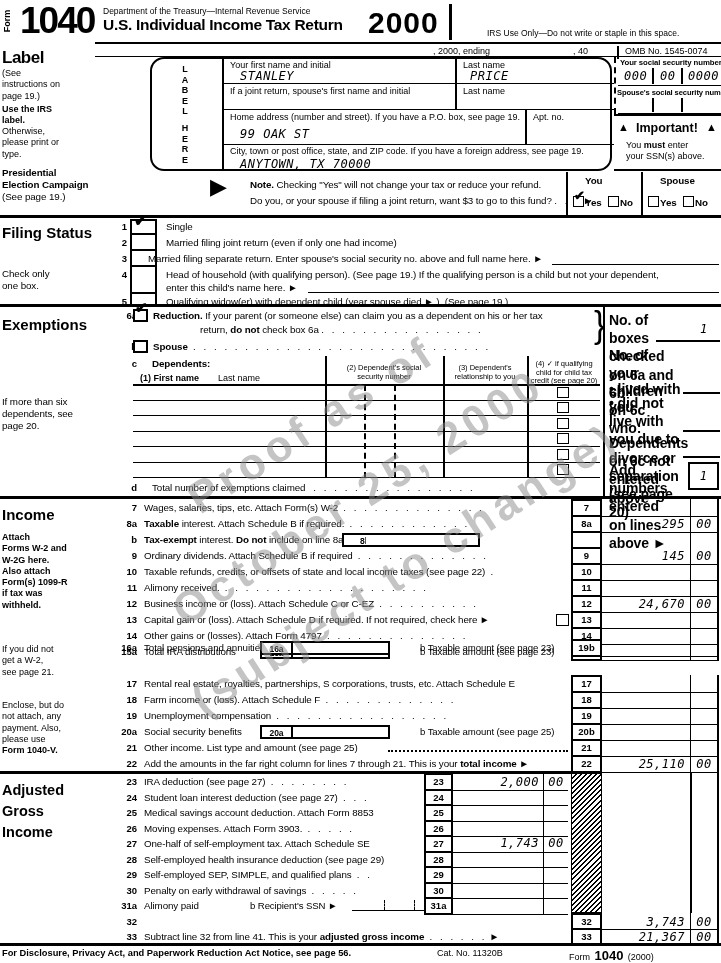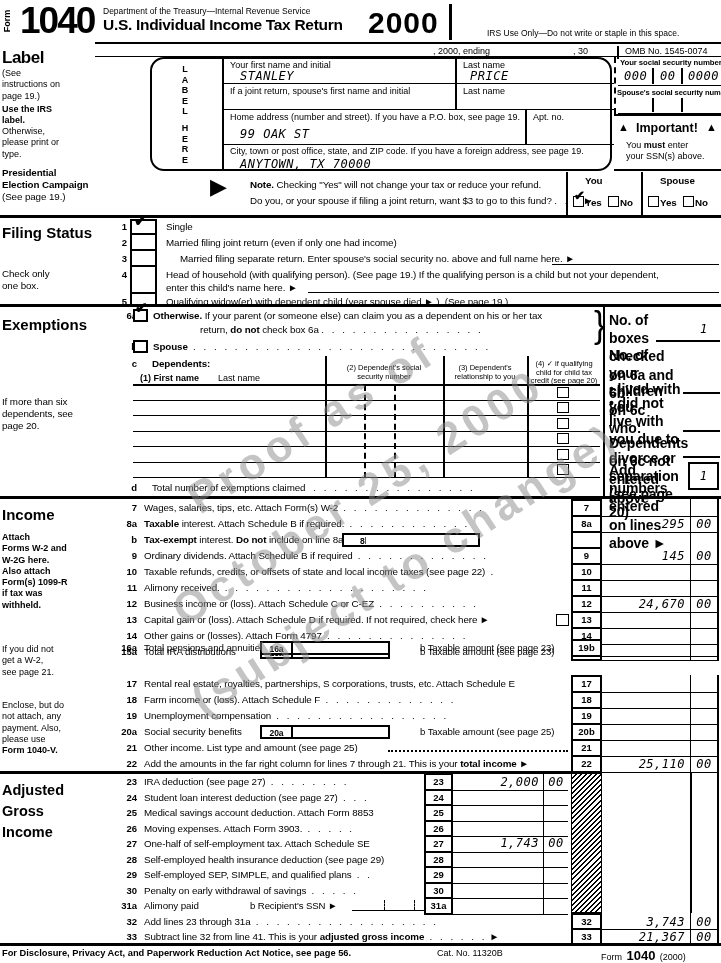--- a/index.html
+++ b/index.html
@@ -51,21 +51,21 @@
   <div class="abs" style="left:-4px;top:16px;font-size:9px;font-weight:bold;transform:rotate(-90deg);">Form</div>
   <div class="abs b" style="left:20px;top:0px;font-size:37px;letter-spacing:-2px;">1040</div>
   <div class="abs t9" style="left:103px;top:6px;font-size:8.5px;">Department of the Treasury—Internal Revenue Service</div>
   <div class="abs b nw" style="left:103px;top:16px;font-size:15.5px;letter-spacing:-0.3px;">U.S. Individual Income Tax Return</div>
   <div class="abs b" style="left:368px;top:6px;font-size:30px;letter-spacing:1px;">2000</div>
   <div class="vr" style="left:449px;top:4px;width:3px;height:36px;"></div>
   <div class="abs t8 nw" style="left:487px;top:28px;font-size:8.5px;">IRS Use Only—Do not write or staple in this space.</div>
 
   <div class="abs" style="left:95px;top:42px;width:626px;height:15px;border-top:2.5px solid #000;border-bottom:1.5px solid #000;box-sizing:border-box;">
     <span class="abs t9 nw" style="left:338px;top:2px;">, 2000, ending</span>
-    <span class="abs t9 nw" style="left:478px;top:2px;">, 30</span>
+    <span class="abs t9 nw" style="left:478px;top:2px;">, 40</span>
     <span class="abs t9 nw b" style="left:522px;top:2px;width:102px;border-left:2px solid #000;padding-left:6px;height:13px;font-weight:normal;">OMB No. 1545-0074</span>
   </div>
 
   <div class="abs b" style="left:2px;top:48px;font-size:17px;letter-spacing:-0.5px;">Label</div>
   <div class="abs t9" style="left:2px;top:68px;width:62px;">(See instructions on page 19.)</div>
   <div class="abs t9 b" style="left:2px;top:104px;width:70px;">Use the IRS label.</div>
   <div class="abs t9" style="left:2px;top:126px;width:66px;">Otherwise, please print or type.</div>
 
   <div class="abs" style="left:150px;top:57px;width:462px;height:114px;border:2.5px solid #000;border-radius:14px;box-sizing:border-box;">
     <div class="abs vstack" style="left:26px;top:5px;width:14px;">L
@@ -173,21 +173,21 @@
         <span class="ltext nw" style="left: 166px;">Single</span>
       </div>
       <div class="abs" style="left: 0px; top: 235px; width: 721px; height: 16px;">
         <span style="position: absolute; left: 103px; width: 24px; text-align: right; font-weight: bold; font-size: 9.5px; top: 2px;">2</span>
         <span class="cbx" style="left: 130px; top: -2px; width: 27px; height: 18px;"></span>
         <span class="ltext nw" style="left: 166px;">Married filing joint return (even if only one had income)</span>
       </div>
       <div class="abs" style="left: 0px; top: 251px; width: 721px; height: 16px;">
         <span style="position: absolute; left: 103px; width: 24px; text-align: right; font-weight: bold; font-size: 9.5px; top: 2px;">3</span>
         <span class="cbx" style="left: 130px; top: -2px; width: 27px; height: 18px;"></span>
-        <span class="ltext nw" style="left: 180px;">Married filing separate return. Enter spouse's social security no. above and full name here. ►</span>
+        <span class="ltext nw" style="left: 148px;">Married filing separate return. Enter spouse's social security no. above and full name here. ►</span>
         <span style="position: absolute; left: 552px; width: 167px; bottom: 2px; border-bottom: 1.5px solid rgb(0, 0, 0);"></span>
       </div>
       <div class="abs" style="left: 0px; top: 267px; width: 721px; height: 27px;">
         <span style="position: absolute; left: 103px; width: 24px; text-align: right; font-weight: bold; font-size: 9.5px; top: 2px;">4</span>
         <span class="cbx" style="left: 130px; top: -2px; width: 27px; height: 29px;"></span>
         <span class="ltext nw" style="left: 166px;">Head of household (with qualifying person). (See page 19.) If the qualifying person is a child but not your dependent,</span>
         <span class="ltext nw" style="left: 166px; top: 15px; text-align: right;">enter this child's name here. ►</span>
         <span style="position: absolute; left: 308px; width: 411px; bottom: 1px; border-bottom: 1.5px solid rgb(0, 0, 0);"></span>
       </div>
       <div class="abs" style="left: 0px; top: 294px; width: 721px; height: 13px;">
@@ -199,21 +199,21 @@
 
   <div class="hr" style="left:0;top:304px;width:721px;height:3px;"></div>
 
   <div class="abs b nw" style="left:2px;top:316px;font-size:15px;">Exemptions</div>
   <div class="abs t10" style="left:2px;top:396px;width:88px;">If more than six dependents, see page 20.</div>
 
   <span class="lnum" style="top:310px;">6a</span>
   <span class="cbx" style="left:133px;top:309px;width:15px;height:13px;"></span>
   <span class="chk" id="yourself-check" style="left:135px;top:303px;font-size:15px;">✔</span>
   <div class="abs t10 nw" style="left:153px;top:310px;">
-    <span class="b">Otherwise.</span><span> If your parent (or someone else) can claim you as a dependent on his or her tax</span>
+    <span class="b">Reduction.</span><span> If your parent (or someone else) can claim you as a dependent on his or her tax</span>
   </div>
   <div class="abs t10 nw" style="left:200px;top:324px;">
     <span>return, </span><span class="b">do not</span><span> check box 6a</span>
     <span class="leader">.  .  .  .  .  .  .  .  .  .  .  .  .  .  .  .</span>
   </div>
   <div class="abs" style="left:594px;top:305px;font-size:34px;transform:scaleY(1.1);">}</div>
 
   <span class="lnum" style="top:341px;">b</span>
   <span class="cbx" style="left:133px;top:340px;width:15px;height:13px;"></span>
   <div class="abs t10 nw" style="left:153px;top:341px;">
@@ -502,21 +502,20 @@
         <span style="position: absolute; left: 352px; width: 96px; bottom: 3px; border-bottom: 1.5px solid rgb(0, 0, 0); height: 10px;">
           <span style="position: absolute; left: 32px; top: 0px; height: 10px; border-left: 1.5px dashed rgb(0, 0, 0);"></span>
           <span style="position: absolute; left: 62px; top: 0px; height: 10px; border-left: 1.5px dashed rgb(0, 0, 0);"></span>
         </span>
         <span class="mnum">31a</span>
         <span class="mamt"></span>
         <span class="mcents"></span>
       </div>
       <div class="abs" style="left: 0px; top: 913.5px; width: 721px; height: 15px;">
         <span class="lnum">32</span>
-        <span class="ltext"><span>Add lines 23 through 31a</span><span class="leader"> .   .   .   .   .   .   .   .   .   .   .   .   .   .   .   .   .   .</span></span>
         <span class="cnum">32</span>
         <span class="camt"><span class="hand">3,743</span></span>
         <span class="ccents"><span class="hand">00</span></span>
       </div>
       <div class="abs" style="left: 0px; top: 928.5px; width: 721px; height: 15px;">
         <span class="lnum">33</span>
         <span class="ltext"><span>Subtract line 32 from line 41. This is your </span><span class="b">adjusted gross income</span><span class="leader">  .   .   .   .   .   .</span><span> ►</span></span>
         <span class="cnum">33</span>
         <span class="camt"><span class="hand">21,367</span></span>
         <span class="ccents"><span class="hand">00</span></span>
@@ -524,21 +523,21 @@
     </div>
 
   <div class="abs hatch" style="left:571px;top:773px;width:31px;height:140px;border:1.5px solid #000;box-sizing:border-box;"></div>
   <div class="vr" style="left:690px;top:773px;width:1.5px;height:140px;"></div>
   <div class="vr" style="left:717px;top:773px;width:2px;height:140px;"></div>
 
   <div class="hr" style="left:0;top:943px;width:721px;height:2.5px;"></div>
 
   <div class="abs t9 b nw" style="left:2px;top:948px;font-size:9.3px;">For Disclosure, Privacy Act, and Paperwork Reduction Act Notice, see page 56.</div>
   <div class="abs t9 nw" style="left:437px;top:948px;">Cat. No. 11320B</div>
-  <div class="abs nw" style="left:601px;top:946px;">
+  <div class="abs nw" style="left:569px;top:946px;">
     <span class="t9">Form</span>
     <span class="b" style="font-size:13px;">1040</span>
     <span class="t9">(2000)</span>
   </div>
 
   <div class="wm">
     <div>Proof as of</div>
     <div>October 25, 2000</div>
     <div>(subject to change)</div>
   </div>

